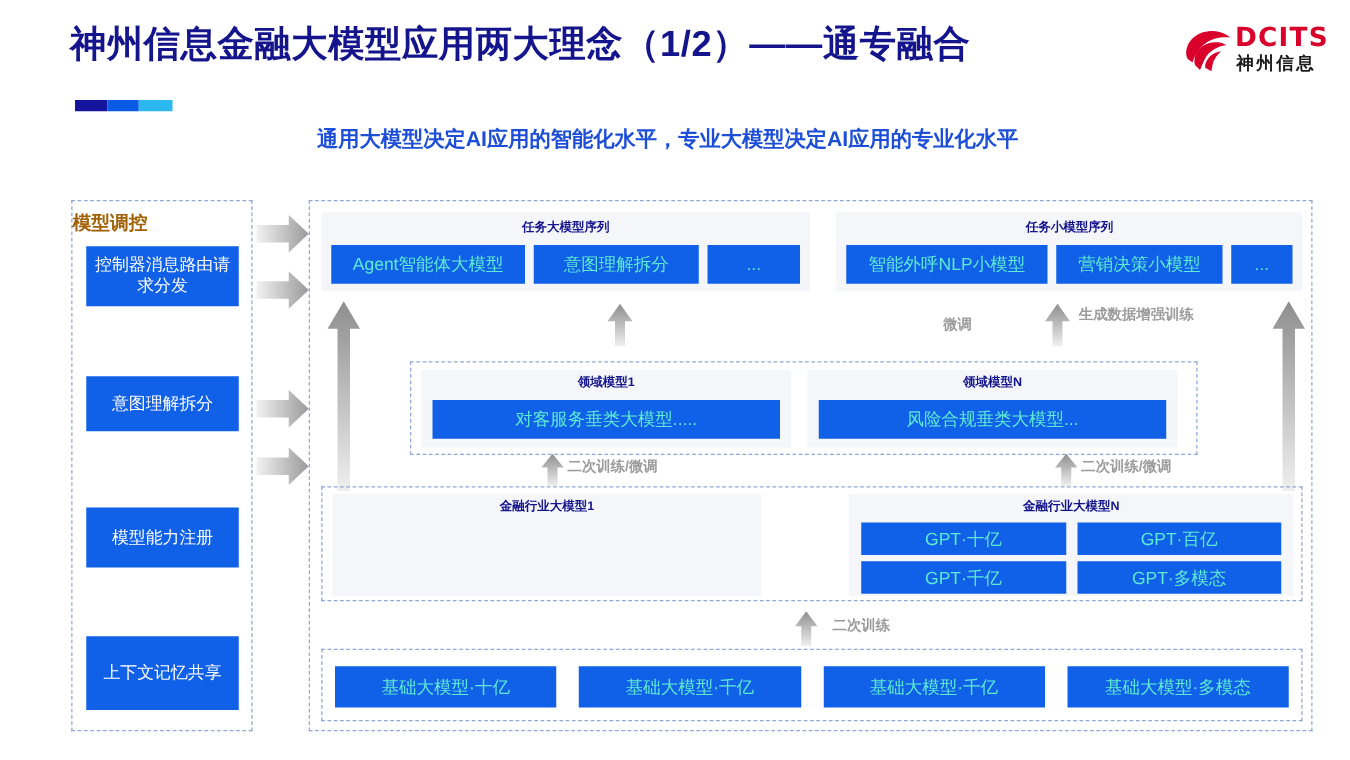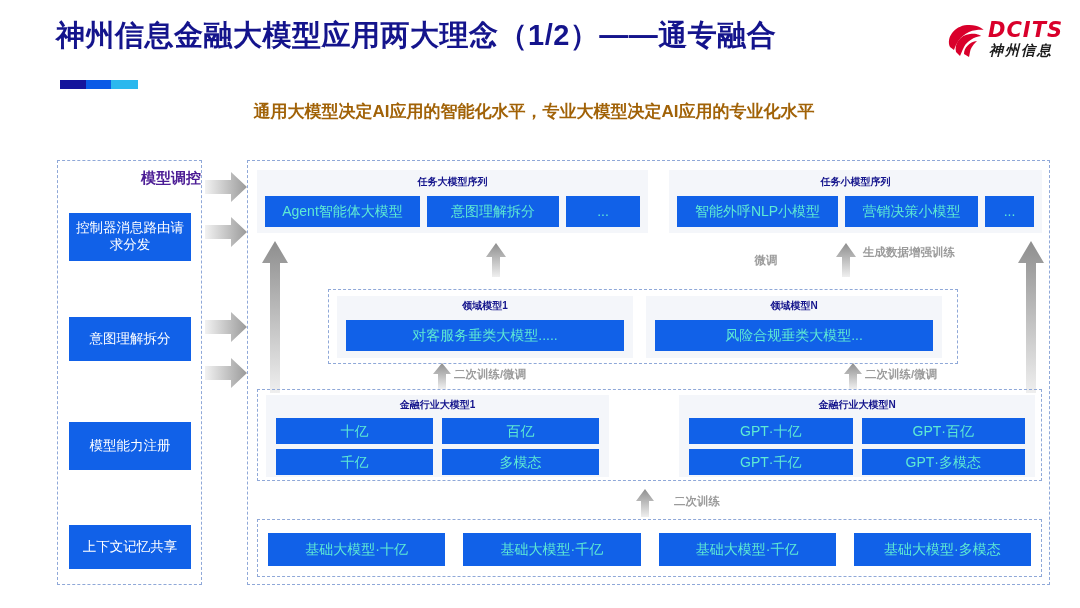--- a/index.html
+++ b/index.html
@@ -21,25 +21,25 @@
     position:absolute;left:60px;top:80px;
     width:78px;height:9px;display:flex;
   }
   .title-rule i{display:block;height:100%;}
   .title-rule i:nth-child(1){width:33%;background:#14149c;}
   .title-rule i:nth-child(2){width:33%;background:#0a5ae6;}
   .title-rule i:nth-child(3){width:34%;background:#2bb8ee;}
 
   .subtitle{
     position:absolute;left:0;right:12px;top:100px;
-    text-align:center;font-size:17px;font-weight:bold;color:#a16207;
-  }
-
-  
-  .logo{position:absolute;right:14px;top:16px;width:122px;height:52px;font-style:italic;}
+    text-align:center;font-size:17px;font-weight:bold;color:#1d4ed8;
+  }
+
+  
+  .logo{position:absolute;right:14px;top:16px;width:122px;height:52px;}
   .logo .mark{position:absolute;left:0;top:4px;width:42px;height:40px;}
   .logo .brand{
     position:absolute;left:44px;top:2px;
     font-size:21px;font-weight:bold;color:#d9002b;letter-spacing:1px;
     font-family:"DejaVu Sans",sans-serif;
   }
   .logo .brand-cn{
     position:absolute;left:45px;top:26px;
     font-size:14px;font-weight:bold;color:#1a1a1a;letter-spacing:2px;
   }
@@ -61,32 +61,32 @@
     line-height:1.15;text-align:center;
   }
 
   
   .arr-up,.arr-right{position:absolute;}
 
   
   #sidebar{position:absolute;left:57px;top:160px;width:145px;height:425px;}
   #sidebar .sb-title{
     position:absolute;left:0;right:0;top:8px;
-    text-align:right;font-size:15px;font-weight:bold;color:#4c1d95;
+    text-align:left;font-size:15px;font-weight:bold;color:#a16207;
   }
   #sidebar .sb-item{
     position:absolute;left:11px;width:122px;
     background:#1161e8;color:#fff;
     display:flex;align-items:center;justify-content:center;text-align:center;
-    font-size:13.5px;line-height:1.25;box-sizing:border-box;padding:2px 5px;margin-top:16px;
+    font-size:13.5px;line-height:1.25;box-sizing:border-box;padding:2px 5px;
   }
   #sidebar .sb-item.i0{top:36px;height:48px;}
   #sidebar .sb-item.i1{top:140px;height:44px;text-align:right;}
   #sidebar .sb-item.i2{top:245px;height:48px;}
-  #sidebar .sb-item.i3{top:348px;height:44px;}
+  #sidebar .sb-item.i3{top:348px;height:59px;}
 
   
   #main-frame{position:absolute;left:247px;top:160px;width:803px;height:425px;}
 
   
   .seq{position:absolute;top:9px;height:63px;}
   .seq .panel-title{position:absolute;left:0;right:0;top:5px;}
   .seq .cells{position:absolute;left:8px;right:8px;top:26px;height:31px;display:flex;gap:7px;}
   #seq-big{left:9px;width:391px;}
   #seq-small{left:421px;width:373px;}
@@ -208,42 +208,36 @@
   <div class="arrow-label" style="left:206px;top:207px;width:86px;text-align:left;">二次训练/微调</div>
 
   <svg style="position:absolute;left:596px;top:202px;" width="18" height="26">
     <path d="M5 26 L5 11 L0 11 L9 0 L18 11 L13 11 L13 26 Z" fill="url(#gu2)"></path>
   </svg>
   <div class="arrow-label" style="left:617px;top:207px;width:86px;text-align:left;">二次训练/微调</div>
 
   <div id="ind-frame" class="dashed">
     <div id="ind1" class="ind panel">
       <div class="panel-title">金融行业大模型1</div>
-      <div class="grid">
-        <div class="blue-box">十亿</div>
-        <div class="blue-box">百亿</div>
-        <div class="blue-box">千亿</div>
-        <div class="blue-box">多模态</div>
-      </div>
     </div>
     <div id="ind2" class="ind panel">
       <div class="panel-title">金融行业大模型N</div>
       <div class="grid">
         <div class="blue-box">GPT·十亿</div>
         <div class="blue-box">GPT·百亿</div>
         <div class="blue-box">GPT·千亿</div>
         <div class="blue-box">GPT·多模态</div>
       </div>
     </div>
   </div>
 
   <svg style="position:absolute;left:388px;top:328px;" width="18" height="28">
     <path d="M5 28 L5 12 L0 12 L9 0 L18 12 L13 12 L13 28 Z" fill="url(#gu2)"></path>
   </svg>
-  <div class="arrow-label" style="left:410px;top:334px;width:62px;text-align:right;">二次训练</div>
+  <div class="arrow-label" style="left:410px;top:334px;width:62px;text-align:center;">二次训练</div>
 
   <div id="base-frame" class="dashed">
     <div class="row">
       <div class="blue-box">基础大模型·十亿</div>
       <div class="blue-box">基础大模型·千亿</div>
       <div class="blue-box">基础大模型·千亿</div>
       <div class="blue-box">基础大模型·多模态</div>
     </div>
   </div>
 

